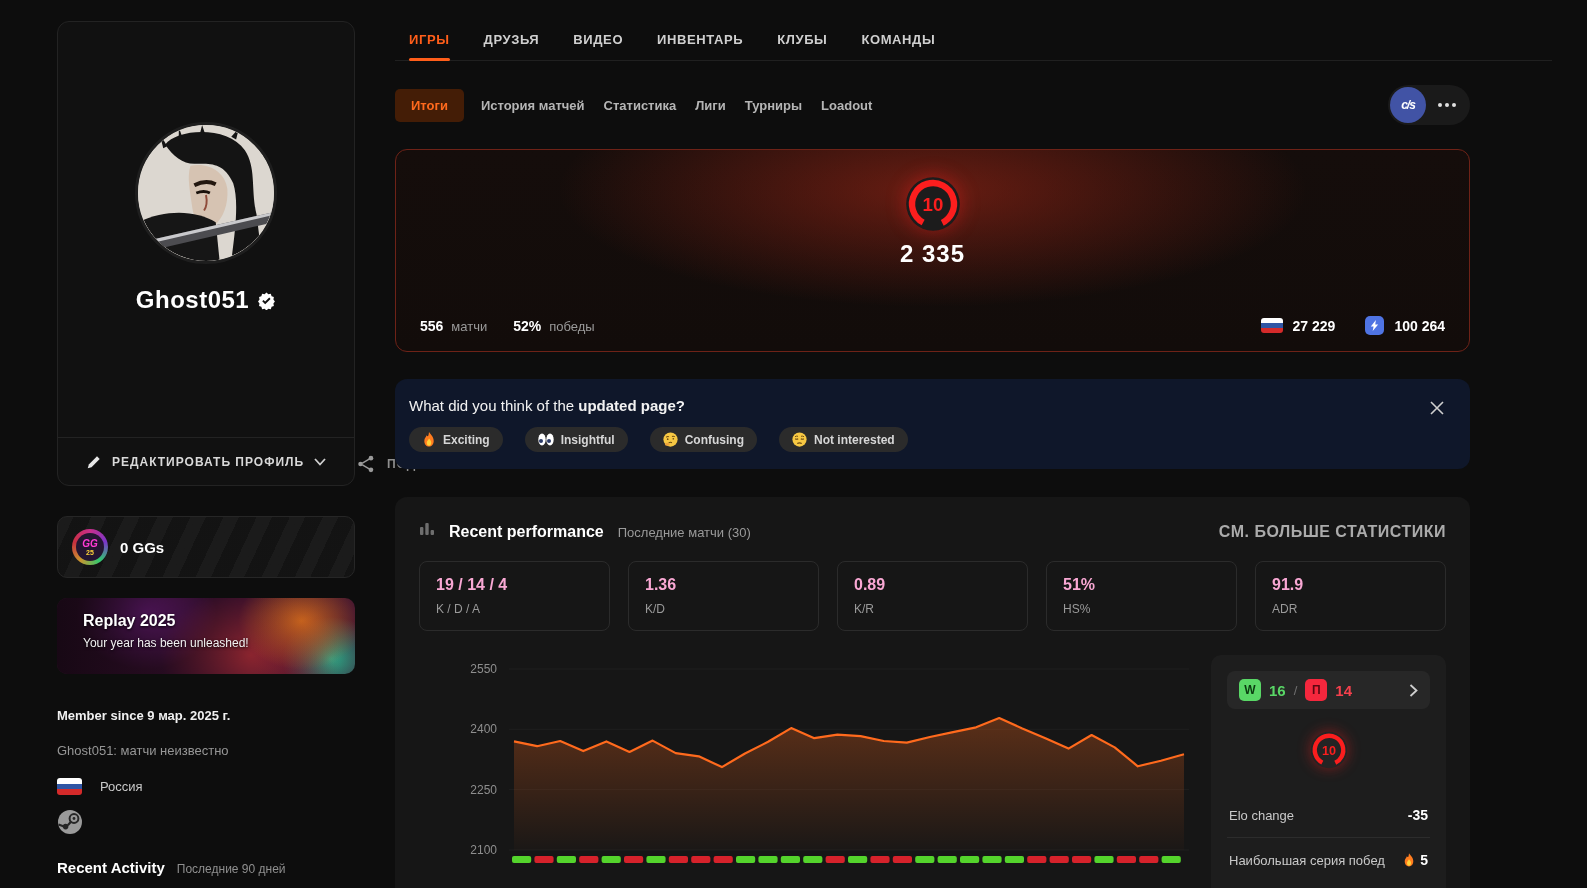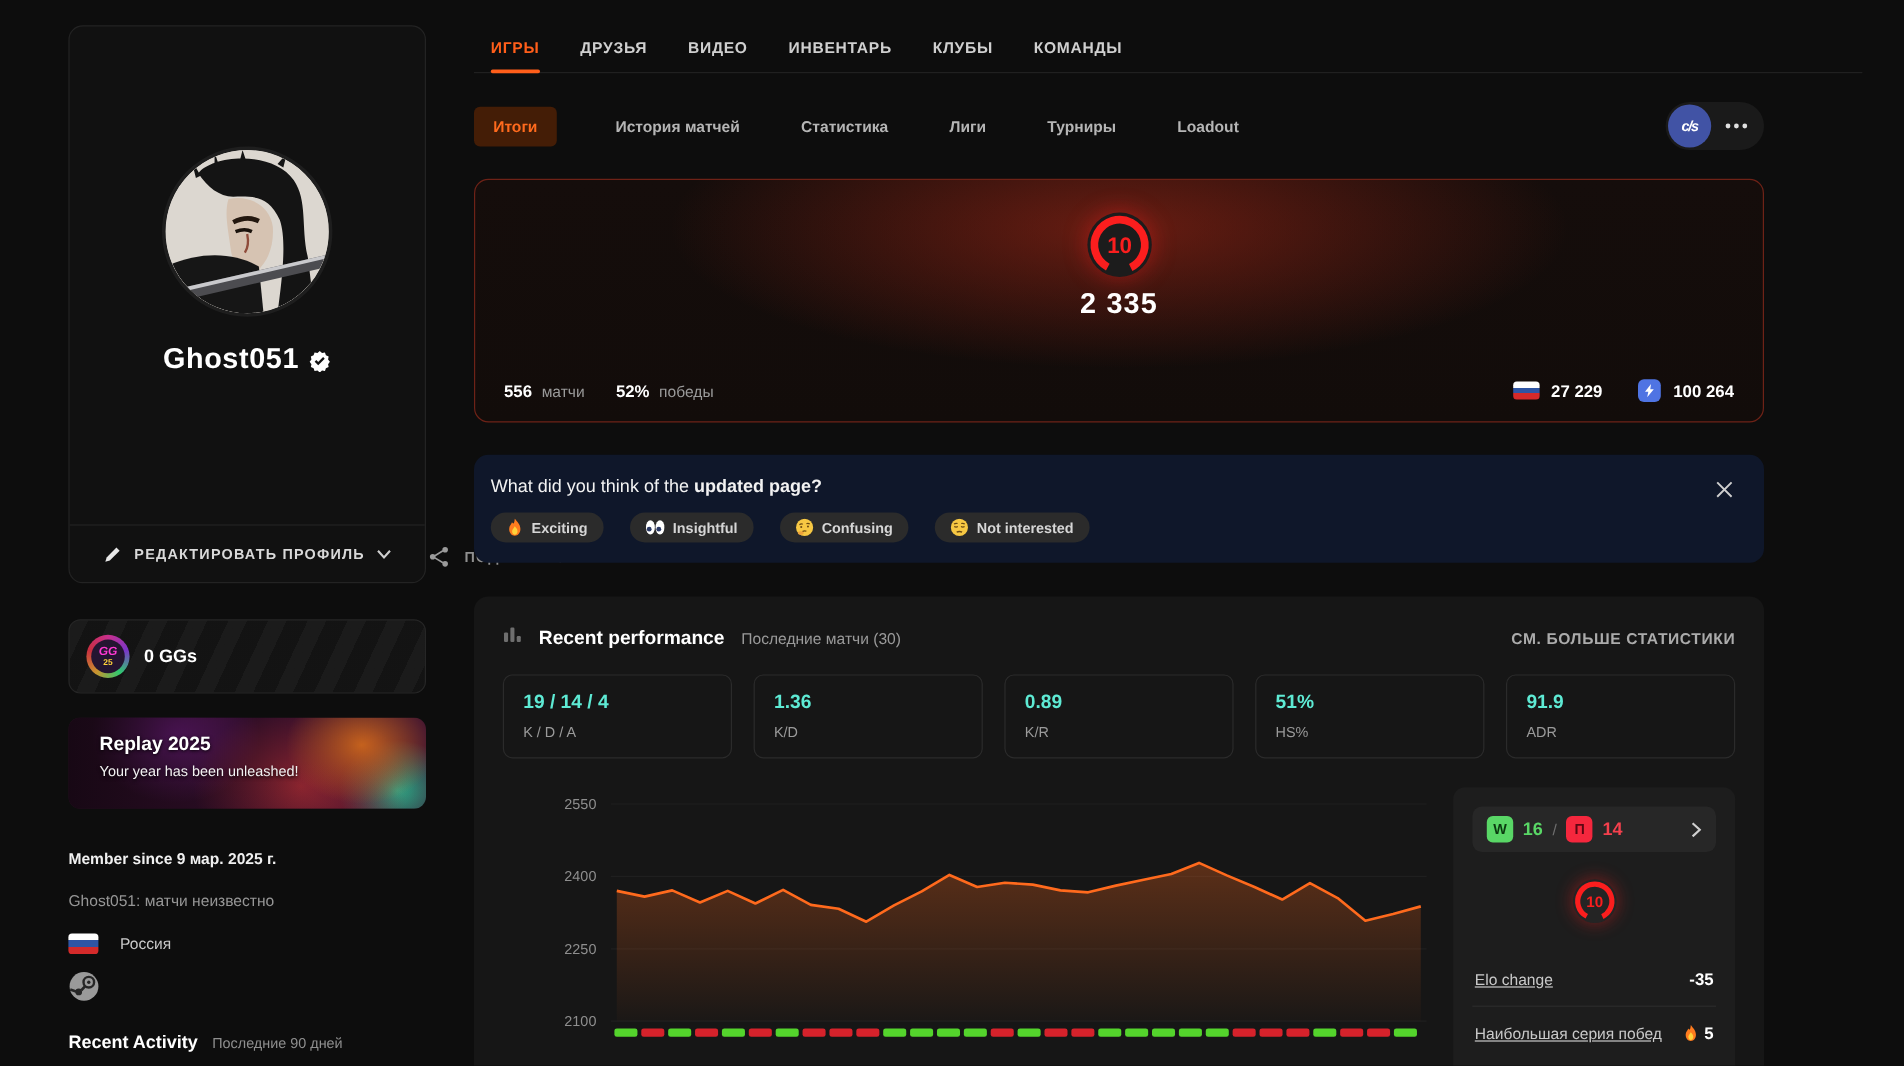--- a/index.html
+++ b/index.html
@@ -70,21 +70,21 @@
   .recent-activity-title { font-size:15px; font-weight:bold; color:#fff; }
   .recent-activity-sub { font-size:12px; color:#8f8f8f; }
 
   
   .main { position:absolute; left:395px; top:0; width:1157px; }
   .top-tabs { display:flex; gap:34px; padding:32px 0 0 14px; border-bottom:1px solid #202020; width:100%; }
   .top-tab { font-size:13px; font-weight:bold; letter-spacing:.6px; color:#cfcfcf; padding-bottom:13px; position:relative; cursor:pointer; }
   .top-tab.active { color:#ff5e1a; }
   .top-tab.active::after { content:""; position:absolute; left:0; right:0; bottom:-1px; height:3px; background:#ff5e1a; border-radius:2px; }
 
-  .sub-tabs { width:1075px; margin-top:24px; display:flex; align-items:center; gap:47px; }
+  .sub-tabs { width:1075px; margin-top:24px; display:flex; align-items:center; gap:15px; }
   .sub-tab { font-size:13px; font-weight:bold; color:#b5b5b5; cursor:pointer; padding:9px 2px; }
   .sub-tab.active { background:#441d06; color:#ff6a1d; border-radius:5px; padding:9px 16px; }
   .game-switcher { margin-left:auto; display:flex; align-items:center; background:#1a1a1a; border-radius:20px; padding:2px; cursor:pointer; }
   .cs2-circle { width:36px; height:36px; border-radius:50%; background:#4153a5; display:flex; align-items:center; justify-content:center; }
   .cs2-text { color:#fff; font-size:12px; font-weight:bold; font-style:italic; letter-spacing:-1px; }
   .more-dots { display:flex; gap:3px; padding:0 12px; }
   .more-dots i { width:4px; height:4px; border-radius:50%; background:#e0e0e0; }
 
   .elo-card {
     width:1075px; height:203px; margin-top:24px; border-radius:12px; border:1px solid #6e2217;
@@ -111,38 +111,38 @@
   .feedback-q .bold { font-weight:bold; }
   .feedback-pills { margin-top:13px; display:flex; gap:22px; }
   .pill { display:flex; align-items:center; gap:7px; background:#2b2b2b; border-radius:14px; padding:5px 13px; cursor:pointer; }
   .pill-label { font-size:12px; font-weight:bold; color:#d6d6d6; }
   .close-btn { position:absolute; right:22px; top:18px; width:22px; height:22px; cursor:pointer; display:flex; align-items:center; justify-content:center; }
 
   .perf-card { width:1075px; height:430px; margin-top:28px; background:#161616; border-radius:12px; padding:24px; }
   .perf-header { display:flex; align-items:baseline; gap:14px; }
   .perf-title { font-size:16px; font-weight:bold; color:#fff; }
   .perf-sub { font-size:13px; color:#9a9a9a; }
-  .see-more { margin-left:auto; font-size:13px; font-weight:bold; letter-spacing:.5px; color:#ababab; cursor:pointer; }
+  .see-more { margin-left:auto; font-size:16px; font-weight:bold; letter-spacing:.5px; color:#ababab; cursor:pointer; }
   .mini-stats { margin-top:20px; display:flex; gap:18px; }
   .mini-stat { flex:1; border:1px solid #2b2b2b; border-radius:8px; padding:14px 16px; }
-  .mini-value { font-size:16px; font-weight:bold; color:#5eead4; }
+  .mini-value { font-size:16px; font-weight:bold; color:#f9a8d4; }
   .mini-label { margin-top:8px; font-size:12px; color:#9a9a9a; }
   .chart-zone { margin-top:24px; display:flex; gap:20px; }
   .chart-box { flex:1; }
   .side-panel { width:235px; background:#1d1d1d; border-radius:10px; padding:16px; height:300px; }
   .wl-pill { background:#272727; border-radius:8px; height:38px; display:flex; align-items:center; gap:8px; padding:0 12px; cursor:pointer; }
   .wl-badge { width:22px; height:22px; border-radius:5px; display:flex; align-items:center; justify-content:center; font-size:12px; font-weight:bold; }
   .wl-badge.win { background:#59d766; color:#0b3a10; }
   .wl-badge.loss { background:#f5273d; color:#5c0712; }
   .wl-num.win { color:#59d766; font-size:15px; font-weight:bold; }
   .wl-num.loss { color:#f5404d; font-size:15px; font-weight:bold; }
   .wl-sep { color:#6f6f6f; font-size:13px; }
   .panel-row { margin-top:0; display:flex; align-items:center; padding:14px 2px; border-top:1px solid #2c2c2c; }
   .panel-row:first-of-type { border-top:none; }
-  .panel-row-label { font-size:13px; color:#c9c9c9;text-decoration:underline; }
+  .panel-row-label { font-size:13px; color:#c9c9c9; }
   .panel-row-value { margin-left:auto; font-size:14px; font-weight:bold; color:#fff; display:flex; align-items:center; gap:5px; }
   .rows-block { margin-top:24px; }
   svg text { font-family:"Liberation Sans", sans-serif; }
 </style>
 </head>
 <body>
 
 <div class="sidebar">
   <div class="profile-card">
     <div class="avatar-wrap">

